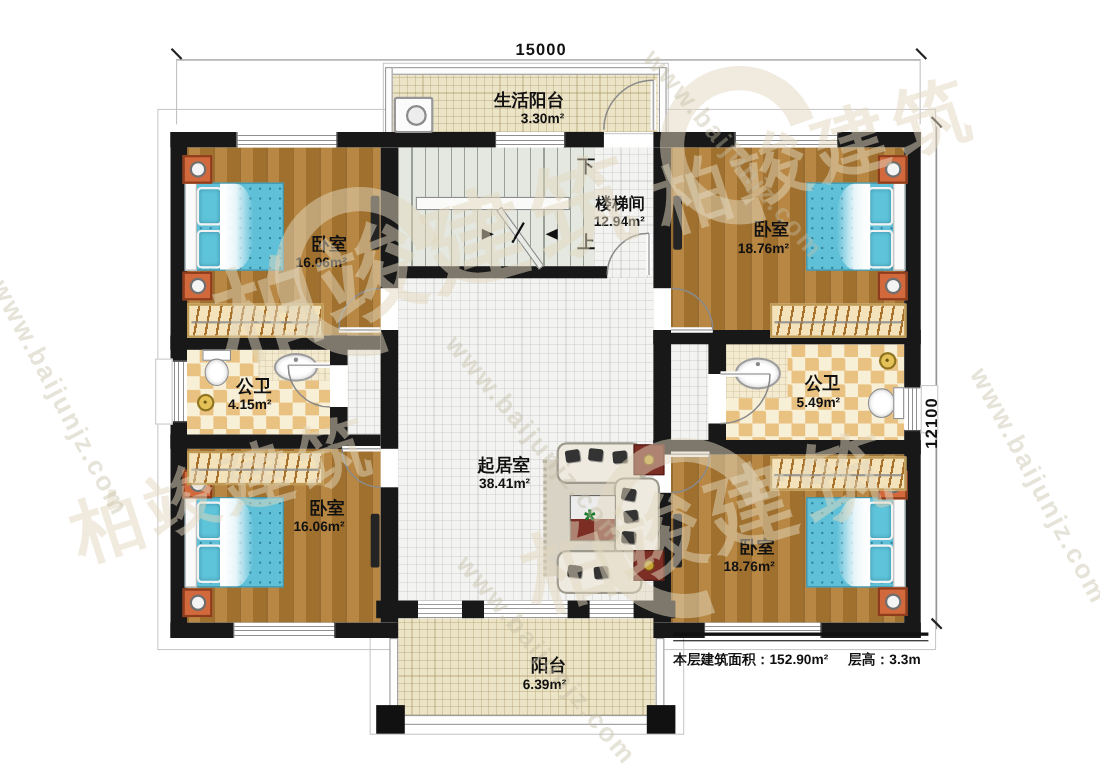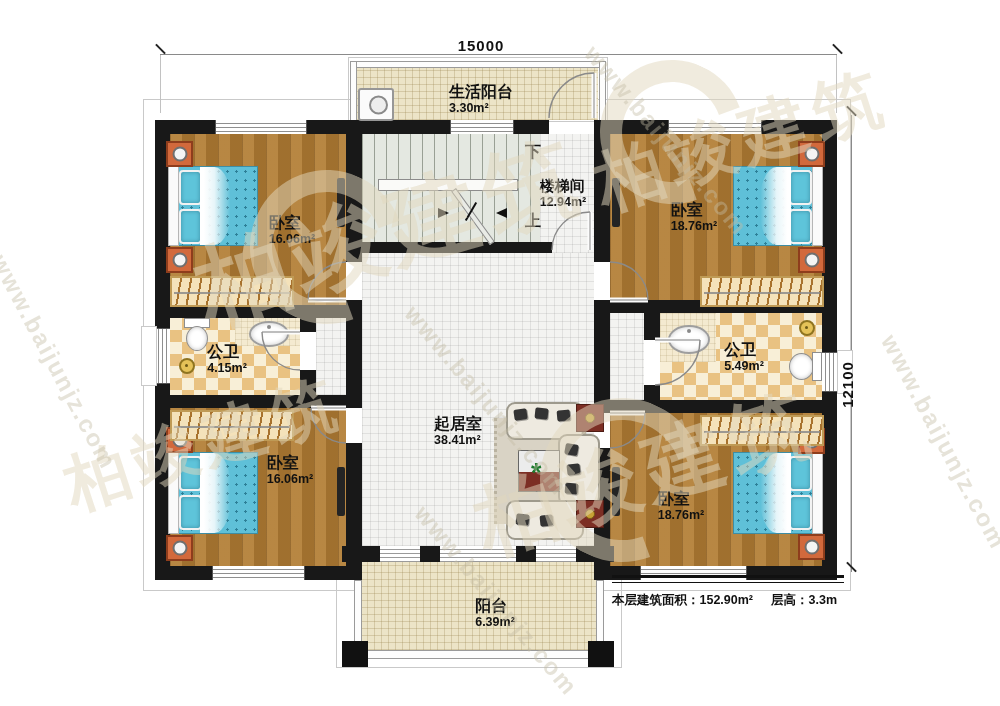--- a/index.html
+++ b/index.html
@@ -16,21 +16,21 @@
                          repeating-linear-gradient(90deg,rgba(110,110,110,.14) 0 1px,transparent 1px 8px)}
   .tile-balcony{position:absolute;background-color:#ece4c7;
         background-image:repeating-linear-gradient(0deg,rgba(150,128,75,.28) 0 1px,transparent 1px 7px),
                          repeating-linear-gradient(90deg,rgba(150,128,75,.28) 0 1px,transparent 1px 7px)}
   .tile-bath{position:absolute;background:repeating-conic-gradient(#e9c282 0 25%,#f8efd7 0 50%);background-size:24px 24px}
   .alcove{position:absolute;background:#f4ead0;background-image:repeating-linear-gradient(0deg,rgba(160,140,90,.18) 0 1px,transparent 1px 6px),repeating-linear-gradient(90deg,rgba(160,140,90,.18) 0 1px,transparent 1px 6px)}
   .stairs{position:absolute;background-color:#e4e8e1;background-image:repeating-linear-gradient(90deg,#99a095 0 1px,transparent 1px 12px)}
   .parapet{position:absolute;background:#fdfdfd;border:1px solid #9a9a9a}
   .pillar{position:absolute;background:#111}
   .eave{position:absolute;border:1px solid #c9c9c9}
-  .label{position:absolute;transform:translate(-50%,-50%);text-align:left;white-space:nowrap;line-height:1.12;z-index:6}
+  .label{position:absolute;transform:translate(-50%,-50%);text-align:right;white-space:nowrap;line-height:1.12;z-index:6}
   .label .nm{font-size:16px;font-weight:bold}
   .label .nm.sm{font-size:15px}
   .label .ar{font-size:12.5px;font-weight:bold}
   .dimlabel{position:absolute;font-size:15px;font-weight:bold;letter-spacing:1px;z-index:6}
   .dimline{position:absolute;background:#8a8a8a}
   .tick{position:absolute;width:13px;height:2px;background:#222;transform:rotate(45deg)}
   .extline{position:absolute;background:#c2c2c2}
   .bed{position:absolute;background-color:#5fc0d8;border:1px solid #3e8da3;
        background-image:radial-gradient(circle,#2d7f97 1px,transparent 1.4px);background-size:9px 9px;z-index:2}
   .bed .hb{position:absolute;top:-1px;bottom:-1px;width:9px;background:#fafafa;border:1px solid #b5b5b5}
@@ -88,21 +88,21 @@
 
   <div class="eave" style="left:143px;top:99px;width:706px;height:490px"></div>
   <div class="eave" style="left:348px;top:57px;width:258px;height:63px"></div>
   <div class="eave" style="left:336px;top:560px;width:284px;height:106px"></div>
 
   <div class="dimline" style="left:160px;top:54px;width:677px;height:1px"></div>
   <div class="tick" style="left:154px;top:48px"></div>
   <div class="tick" style="left:831px;top:48px"></div>
   <div class="extline" style="left:160px;top:55px;width:1px;height:58px"></div>
   <div class="extline" style="left:836px;top:55px;width:1px;height:58px"></div>
-  <div class="dimlabel" style="left:481px;top:37px;transform:translateX(-50%)">15000</div>
+  <div class="dimlabel" style="left:492px;top:37px;transform:translateX(-50%)">15000</div>
   <div class="dimline" style="left:851px;top:115px;width:1px;height:457px"></div>
   <div class="tick" style="left:845px;top:110px"></div>
   <div class="tick" style="left:845px;top:566px"></div>
   <div class="dimlabel" style="left:817px;top:376px;width:60px;text-align:center;transform:rotate(-90deg)">12100</div>
 
   <div class="tile-balcony" style="left:356px;top:67px;width:242px;height:53px"></div>
   <div class="parapet" style="left:350px;top:61px;width:254px;height:5px"></div>
   <div class="parapet" style="left:350px;top:61px;width:5px;height:59px"></div>
   <div class="parapet" style="left:599px;top:61px;width:5px;height:59px"></div>
 

